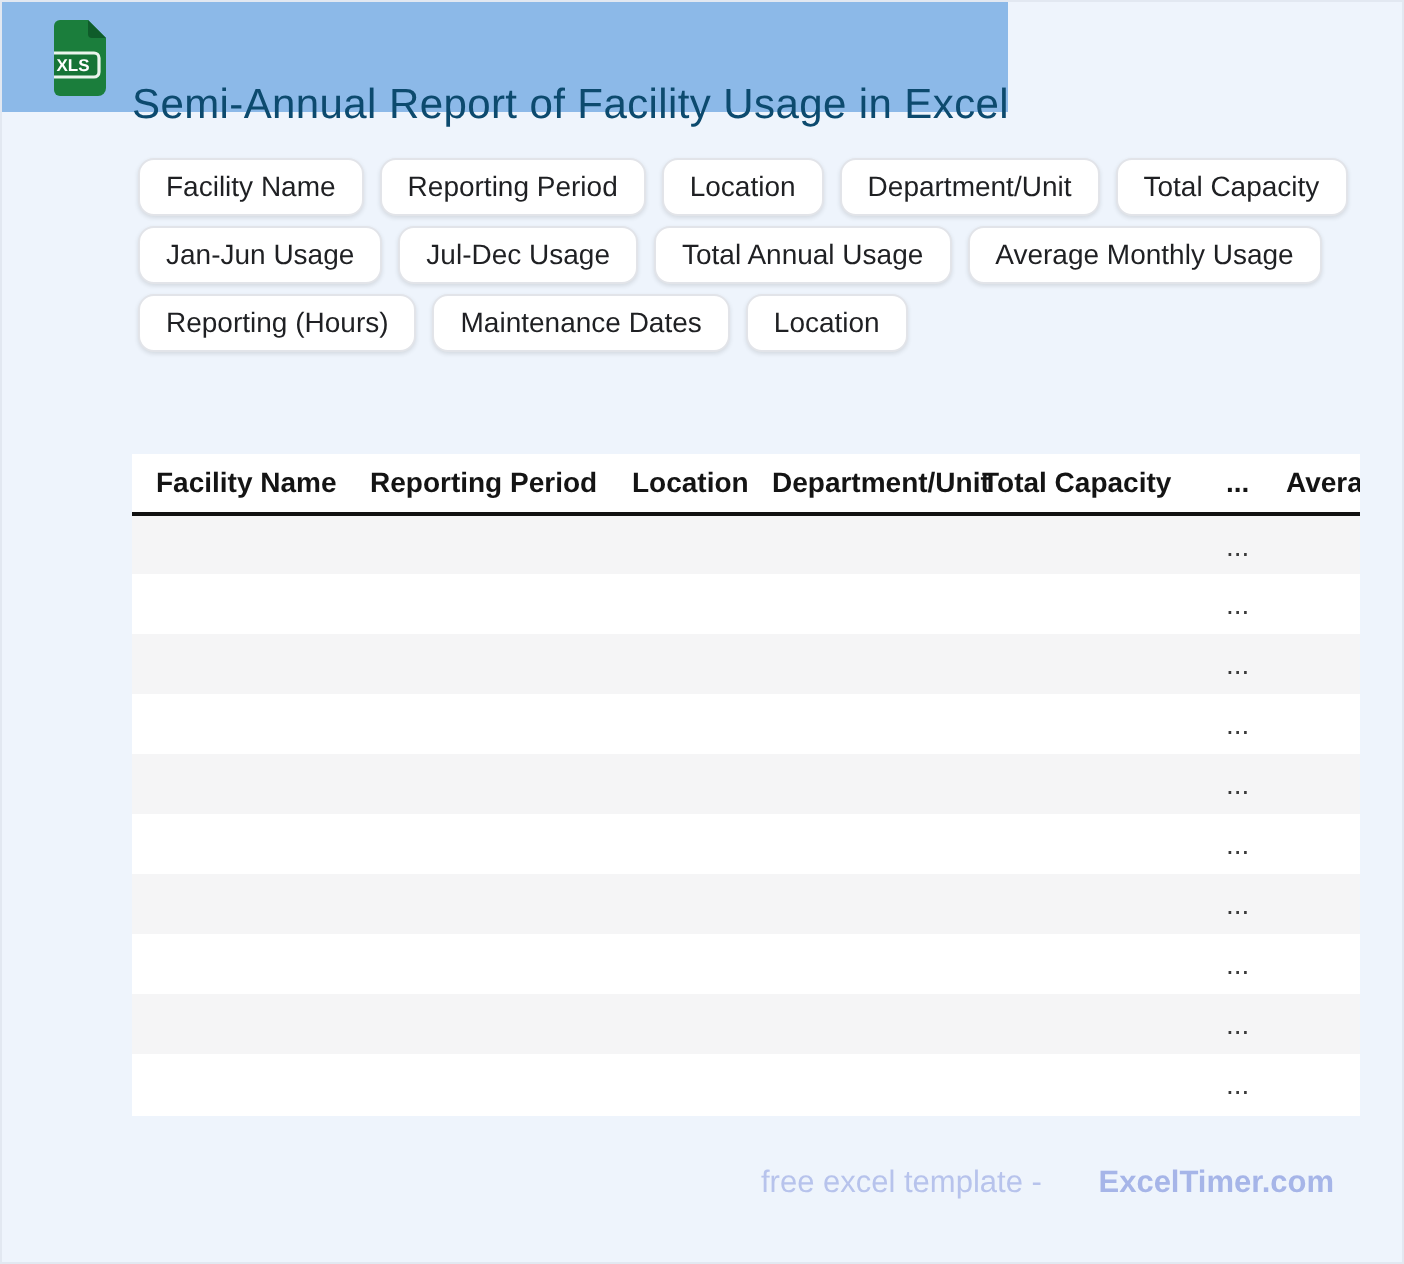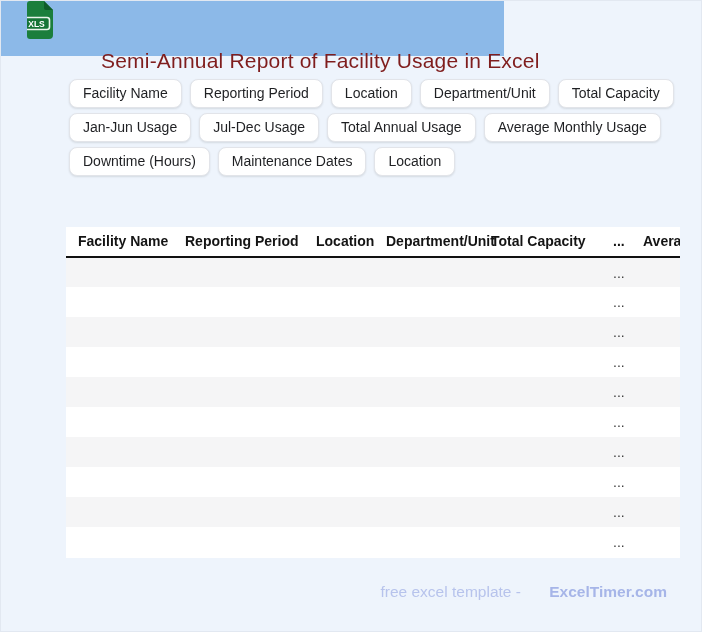--- a/index.html
+++ b/index.html
@@ -10,25 +10,25 @@
     position:relative; width:702px; height:632px;
     background:var(--c-bg,#EEF4FC);
     border:1px solid #E2E8F1;
     overflow:hidden;
   }
 
   
   .header-bar {
     position:absolute; top:0; left:0; width:503px; height:55px;
     background:var(--c-bar,#8CB9E8);
-    display:flex; padding-left:26px;gap:35px;
+    display:flex; align-items:center; padding-left:26px;
   }
   .file-icon { width:26px; height:38px; flex:0 0 auto; }
   .app-title {
-    margin-left:13px; color:#7f1d1d; font-size:21px; font-weight:500;
+    margin-left:13px; color:#0c4a6e; font-size:21px; font-weight:500;
     letter-spacing:.2px; white-space:nowrap;margin-top:48px;
   }
 
   
   .chips {
     position:absolute; top:78px; left:68px; width:617px;
     display:flex; flex-wrap:wrap; gap:5px 8px;
   }
   .chip {
     background:#FFFFFF; color:#1F2023; font-size:14px; line-height:19px;
@@ -80,21 +80,21 @@
   <div class="chips">
       <span class="chip">Facility Name</span>
       <span class="chip">Reporting Period</span>
       <span class="chip">Location</span>
       <span class="chip">Department/Unit</span>
       <span class="chip">Total Capacity</span>
       <span class="chip">Jan-Jun Usage</span>
       <span class="chip">Jul-Dec Usage</span>
       <span class="chip">Total Annual Usage</span>
       <span class="chip">Average Monthly Usage</span>
-      <span class="chip">Downtime (Hours)</span>
+      <span class="chip">Reporting (Hours)</span>
       <span class="chip">Maintenance Dates</span>
       <span class="chip">Location</span>
     </div>
 
   <div class="table-wrap">
     <table>
       <colgroup>
           <col style="width: 107px;">
           <col style="width: 131px;">
           <col style="width: 70px;">

